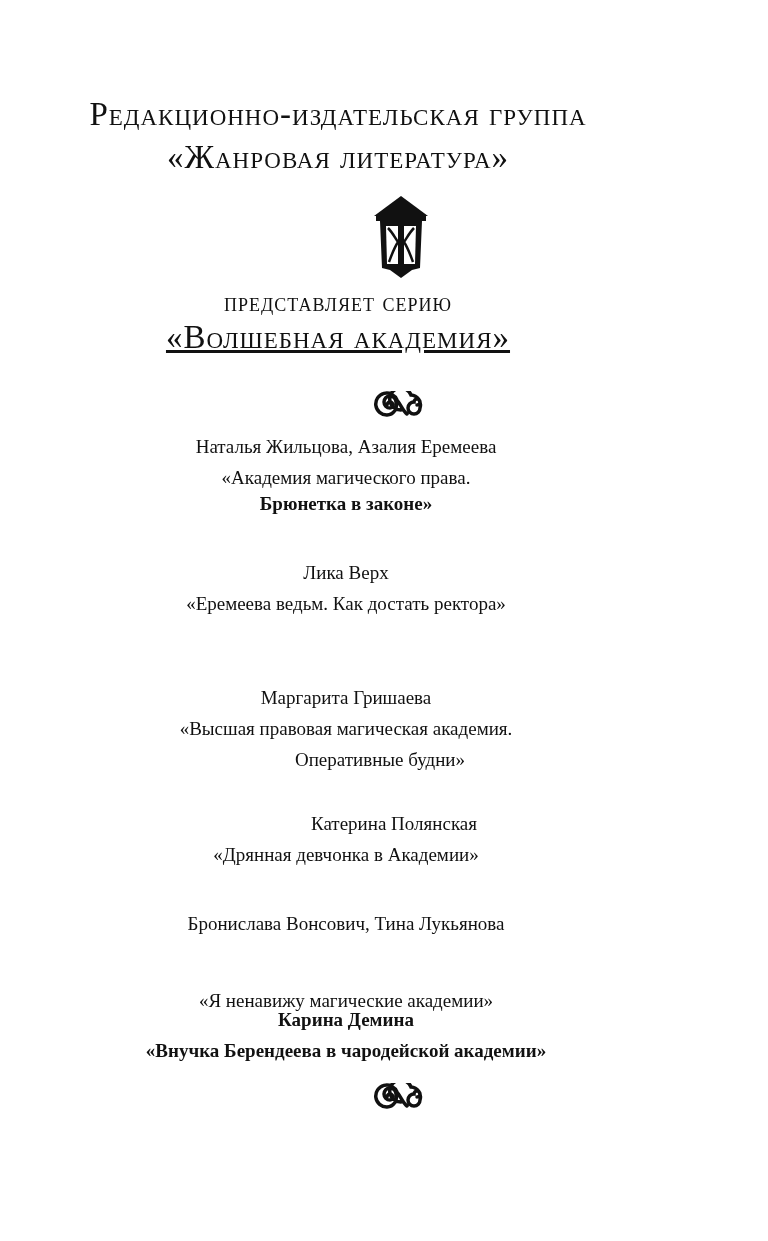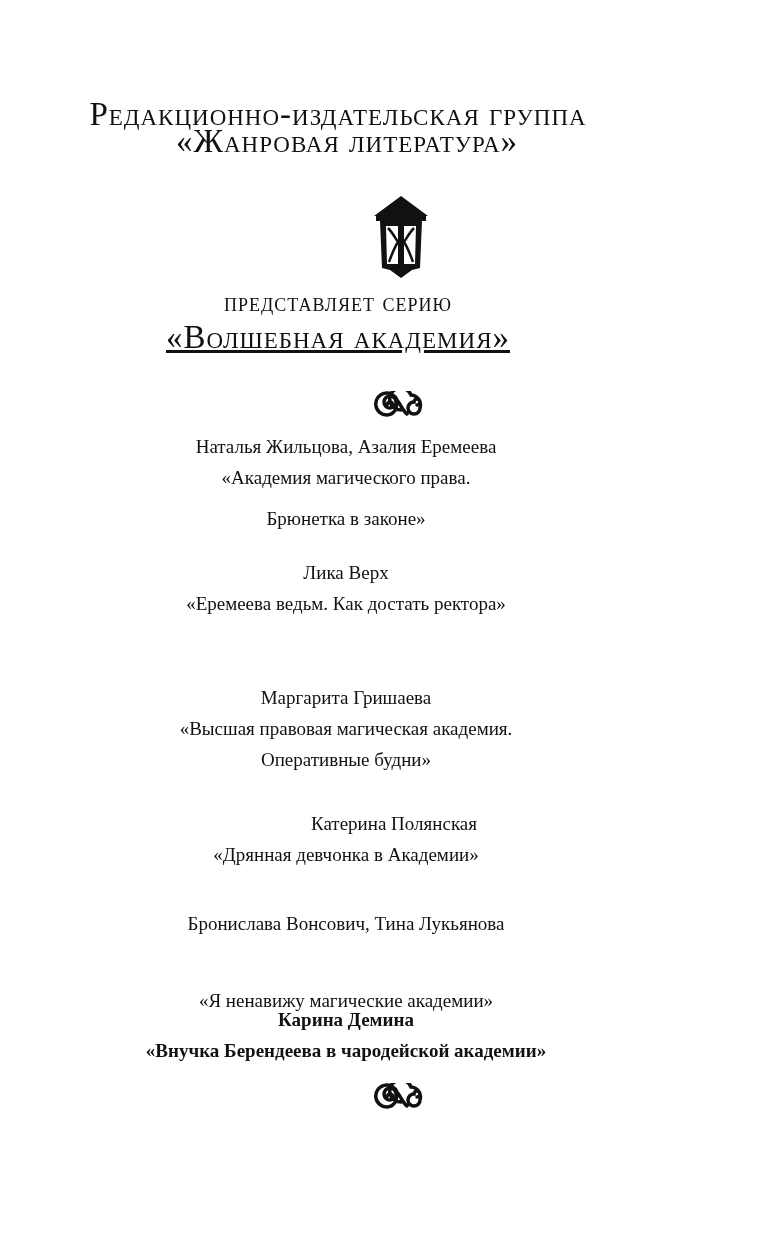--- a/index.html
+++ b/index.html
@@ -19,49 +19,49 @@
     .bold { font-weight: bold; }
     .orn { position: absolute; left: 370px; width: 64px; height: 28px; }
     .logo { position: absolute; left: 372px; top: 194px; width: 58px; height: 86px; }
   </style>
 </head>
 <body>
 
 <div>
 
   <div class="line hdr sc" style="top:94px;">Редакционно-издательская группа</div>
-  <div class="line hdr sc" style="top:121px;margin-left:9px;">«Жанровая литература»</div>
+  <div class="line hdr sc" style="top:137px;">«Жанровая литература»</div>
 
   <svg class="logo" viewBox="0 0 58 86">
     <polygon points="29,2 2,22 56,22" fill="#111"></polygon>
     <rect x="4" y="21" width="50" height="6" fill="#111"></rect>
     <path d="M8,27 L50,27 L48,74 L40,76 L29,84 L18,76 L10,74 Z" fill="#111"></path>
     <path d="M14,32 L26,32 L26,70 L15,70 Z" fill="#fff"></path>
     <path d="M32,32 L44,32 L43,70 L32,70 Z" fill="#fff"></path>
     <path d="M16,34 C20,38 22,42 26,48 M42,34 C38,38 36,42 32,48 M26,48 L32,48 M26,48 C22,54 20,60 17,68 M32,48 C36,54 38,60 41,68" stroke="#111" stroke-width="2.5" fill="none"></path>
     <rect x="27" y="30" width="4" height="42" fill="#111"></rect>
   </svg>
 
   <div class="line hdr2 sc" style="top:287px;">представляет серию</div>
   <div class="line hdr3 sc" style="top:317px;text-decoration:underline;">«Волшебная академия»</div>
 
   <svg class="orn" style="top:391px;" viewBox="0 0 64 28">
     <path d="M17,14 a3,3 0 1,1 3,3 a6,6 0 1,1 6,-6 a10,10 0 0,1 -9,13 a11,11 0 1,1 10,-15 C31,14 33,20 37,23 M47,14 a3,3 0 1,0 -3,-3 a6,6 0 1,0 6,6 a10,10 0 0,0 -9,-13 a11,11 0 1,0 -10,15" stroke="#111" stroke-width="3.5" fill="none" stroke-linecap="round"></path>
   </svg>
 
   <div class="line body" style="top:431px;">Наталья Жильцова, Азалия Еремеева</div>
   <div class="line body" style="top:462px;">«Академия магического права.</div>
-  <div class="line body" style="top:503px;">Брюнетка в законе»</div>
+  <div class="line body" style="top:488px;font-weight:bold;">Брюнетка в законе»</div>
 
   <div class="line body" style="top:557px;">Лика Верх</div>
   <div class="line body" style="top:588px;">«Еремеева ведьм. Как достать ректора»</div>
 
   <div class="line body" style="top:682px;">Маргарита Гришаева</div>
   <div class="line body" style="top:713px;">«Высшая правовая магическая академия.</div>
-  <div class="line body" style="top:744px;">Оперативные будни»</div>
+  <div class="line body" style="top:744px;margin-left:34px;">Оперативные будни»</div>
 
   <div class="line body" style="top:808px;margin-left:48px;">Катерина Полянская</div>
   <div class="line body" style="top:839px;">«Дрянная девчонка в Академии»</div>
 
   <div class="line body" style="top:908px;">Бронислава Вонсович, Тина Лукьянова</div>
   <div class="line body" style="top:985px;">«Я ненавижу магические академии»</div>
 
   <div class="line body bold" style="top:1004px;">Карина Демина</div>
   <div class="line body bold" style="top:1035px;">«Внучка Берендеева в чародейской академии»</div>
 

